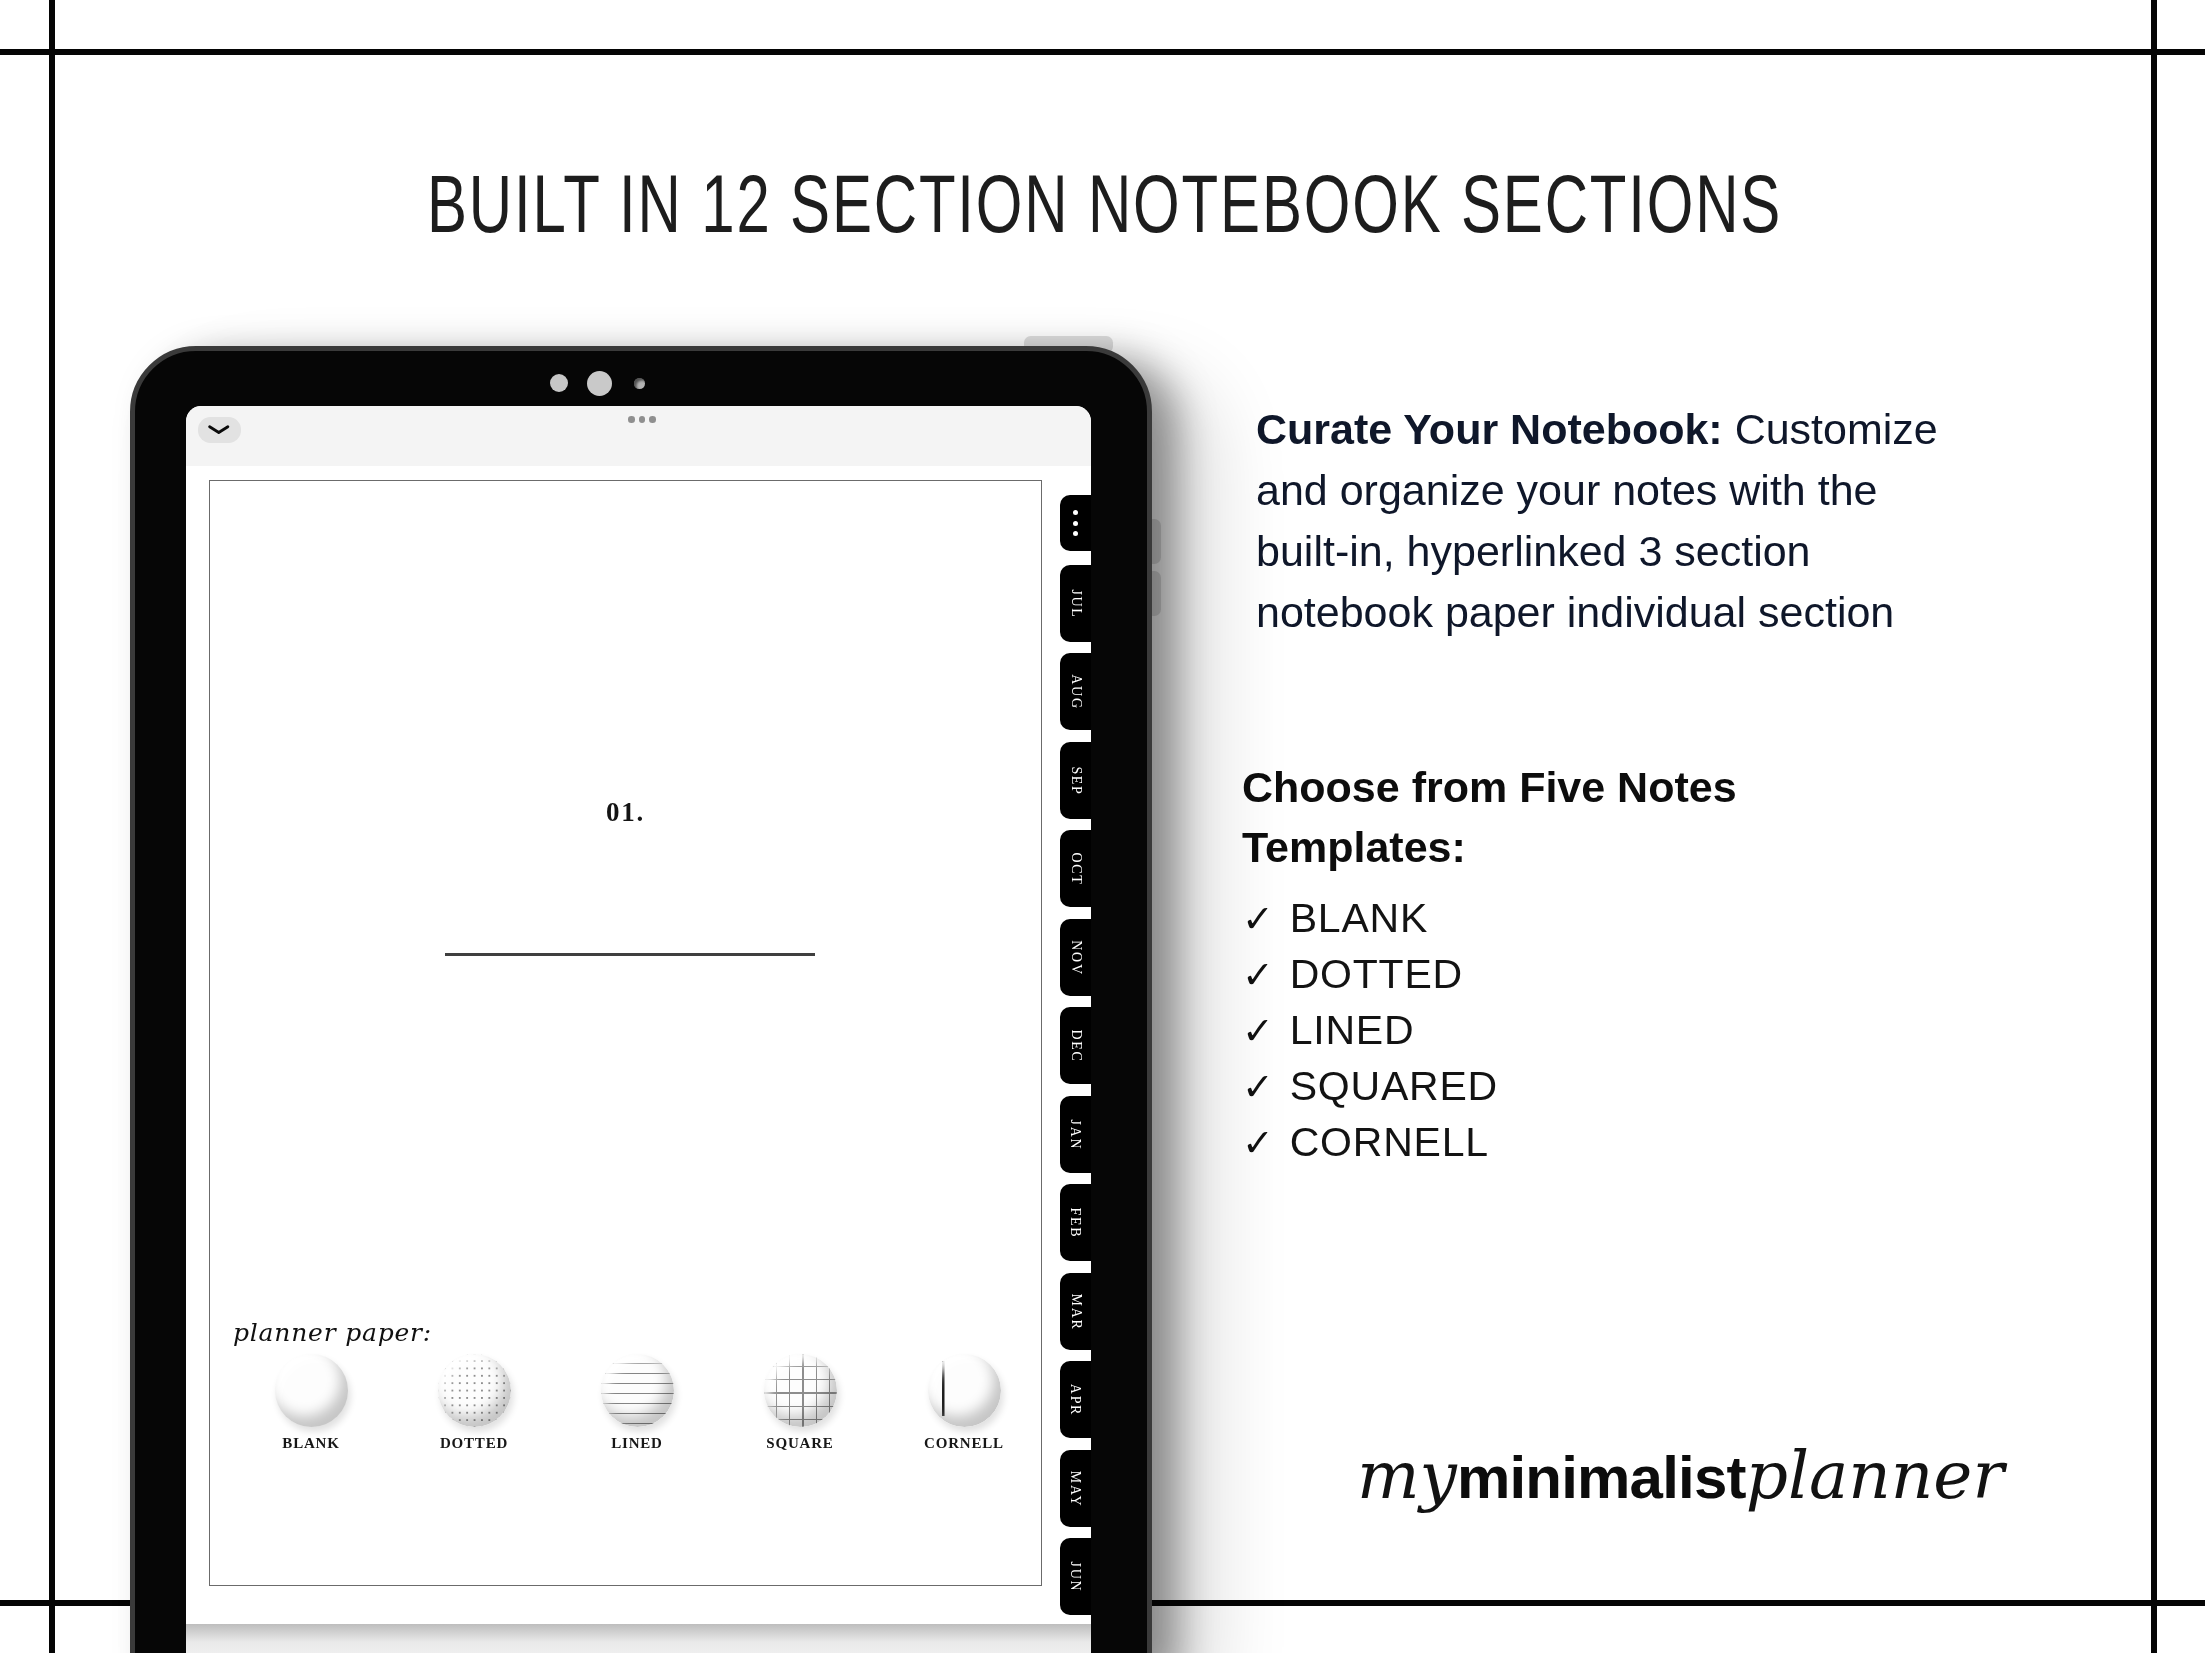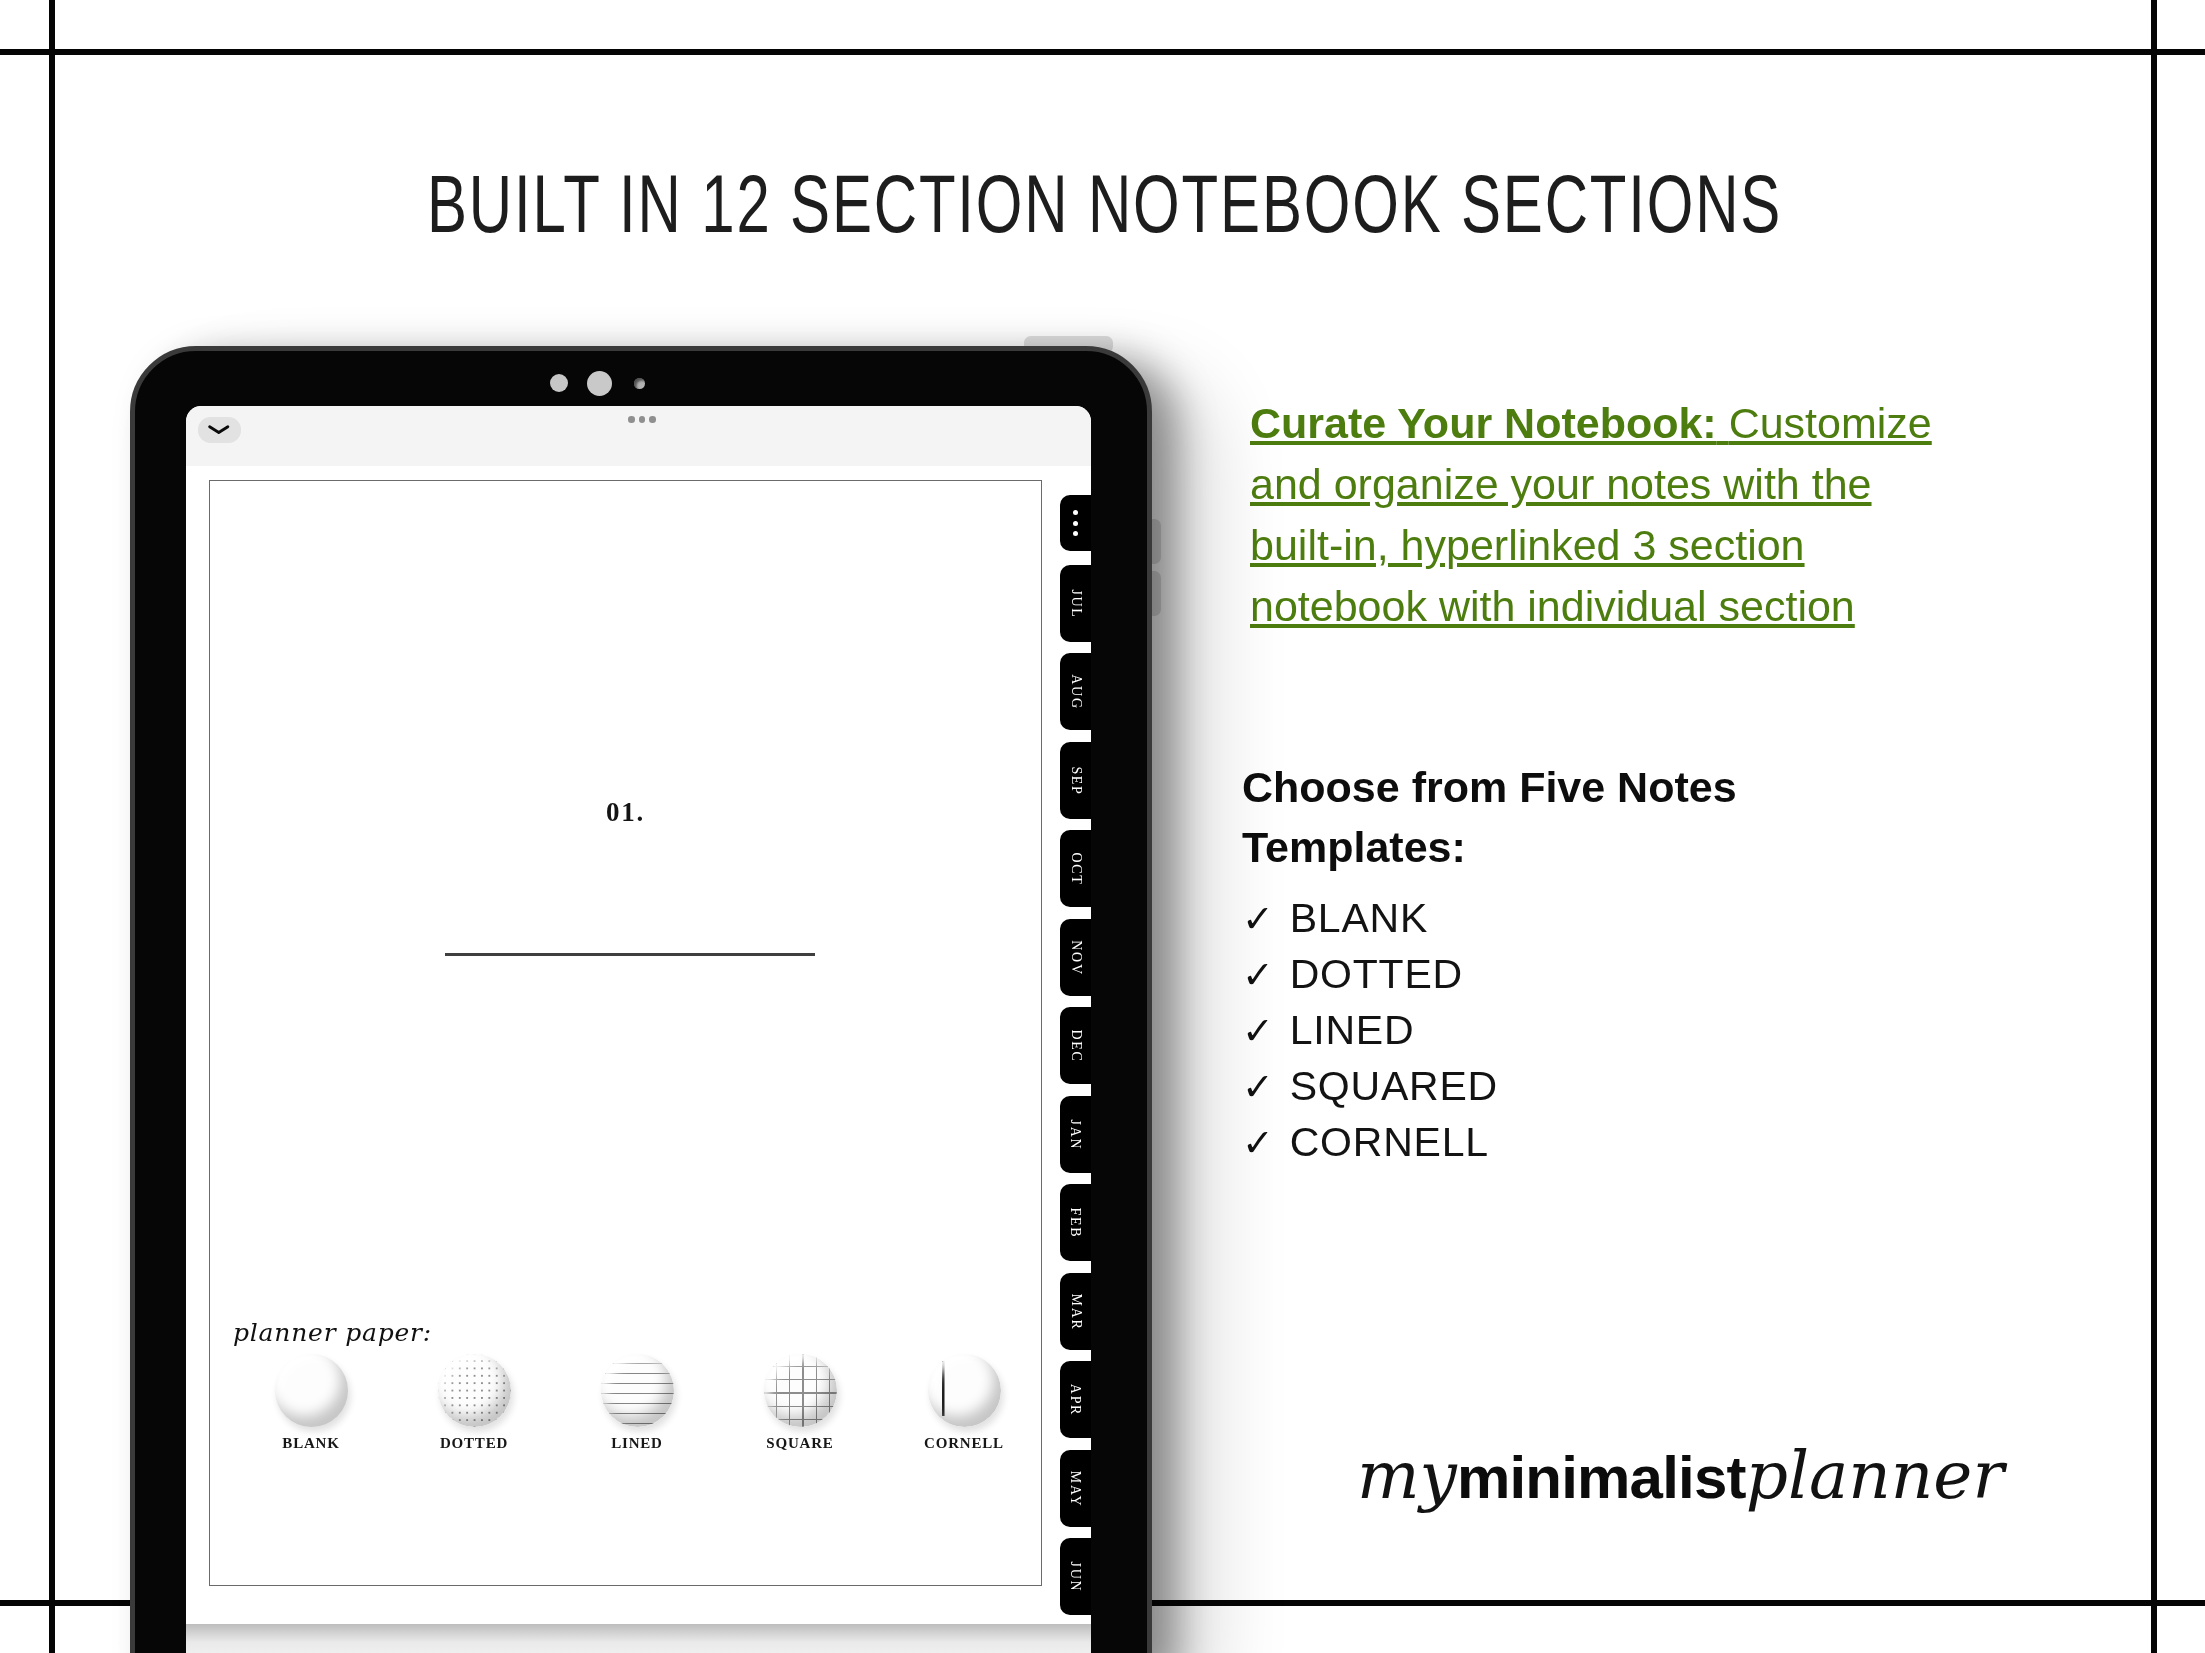--- a/index.html
+++ b/index.html
@@ -64,22 +64,22 @@
   .tab-menu{top:89px;height:56px;flex-direction:column;gap:5.8px;}
   .tab-menu i{width:5px;height:5px;border-radius:50%;background:#fff;}
   .tab.month{height:77px;}
   .tab-label{transform:rotate(90deg);white-space:nowrap;color:#fff;
              font-family:"Liberation Serif",serif;font-size:14px;letter-spacing:1.7px;}
   .bottom-band{position:absolute;left:0;right:0;top:1218px;height:107px;
                background:linear-gradient(180deg,#bdbdbd 0,#e9e9e9 18px,#f1f1f1 33px);}
 
   
   .panel{position:absolute;left:1242px;top:0;width:827px;z-index:2;}
-  .intro{position:absolute;left:0;top:385px;width:827px;margin:8px;
-         font-size:43px;line-height:61px;color:#4d7c0f;text-decoration:underline;}
+  .intro{position:absolute;left:0;top:385px;width:827px;margin:14px;
+         font-size:43px;line-height:61px;color:#0f172a;}
   .intro b{font-weight:700;}
   .bl{display:block;}
   .subhead{position:absolute;left:0;top:757px;margin:0;font-size:43px;line-height:60px;
            font-weight:700;color:#0d0d0d;}
   .checklist{position:absolute;left:0;top:895px;margin:0;padding:0;list-style:none;}
   .checklist li{display:flex;align-items:baseline;height:56px;font-size:41px;
                 letter-spacing:0.8px;color:#131313;}
   .check{font-family:"DejaVu Sans",sans-serif;font-size:38px;margin-right:15px;color:#111;}
   .logo{position:absolute;left:0;top:1437px;width:827px;padding-left:50px;box-sizing:border-box;
         text-align:center;white-space:nowrap;}
@@ -191,21 +191,21 @@
     <div class="tab month" style="top:1132px">
         <span class="tab-label">JUN</span>
       </div>
 
     <div class="bottom-band"></div>
   </div>
 </div>
 
 <div class="panel">
   <p class="intro"><b>Curate Your Notebook:</b>
-    <span>Customize</span><span class="bl">and organize your notes with the</span><span class="bl">built-in, hyperlinked 3 section</span><span class="bl">notebook with individual section</span></p>
+    <span>Customize</span><span class="bl">and organize your notes with the</span><span class="bl">built-in, hyperlinked 3 section</span><span class="bl">notebook paper individual section</span></p>
 
   <p class="subhead">
     <span class="bl">Choose from Five Notes</span>
     <span class="bl">Templates:</span>
   </p>
 
   <ul class="checklist">
     <li>
         <span class="check">✓</span>
         <span>BLANK</span>

